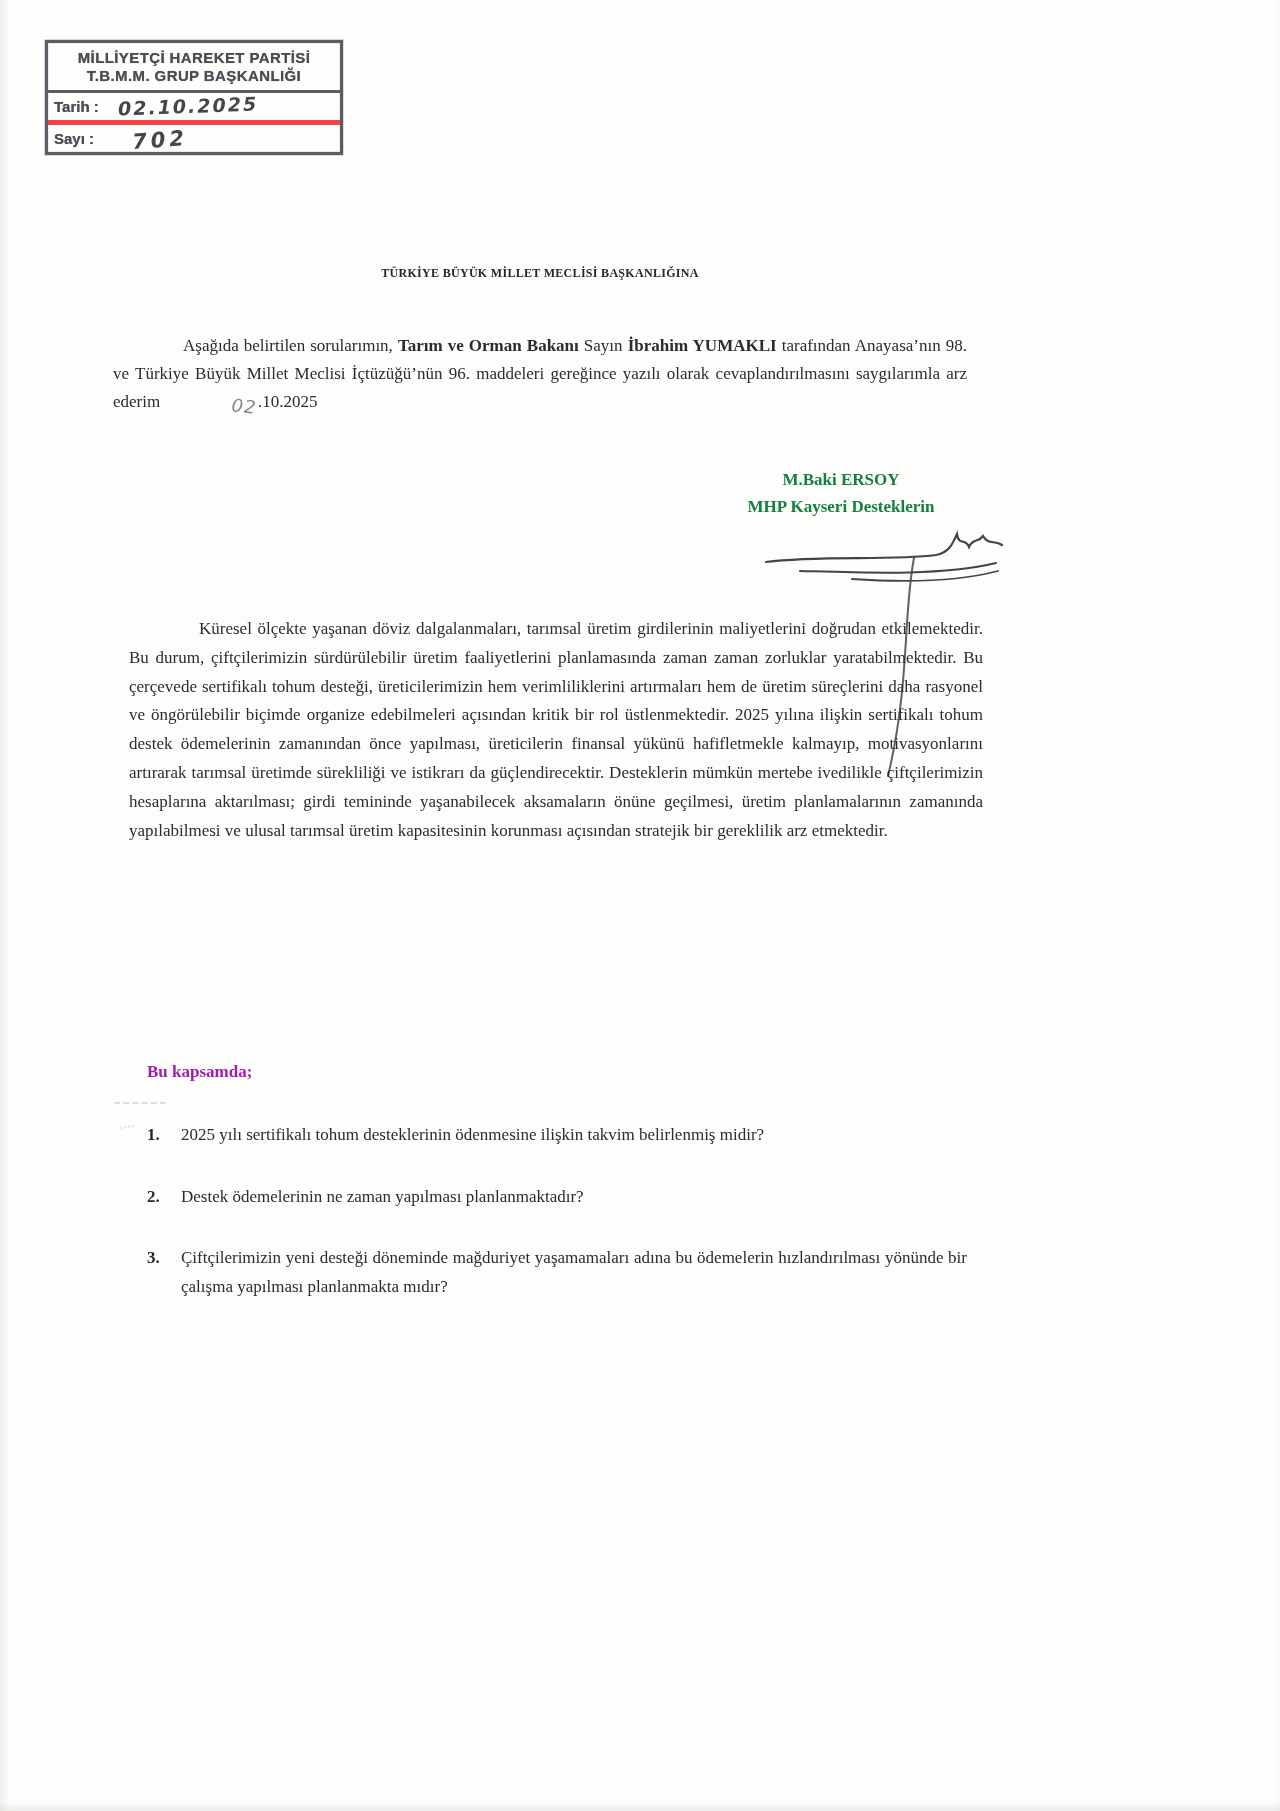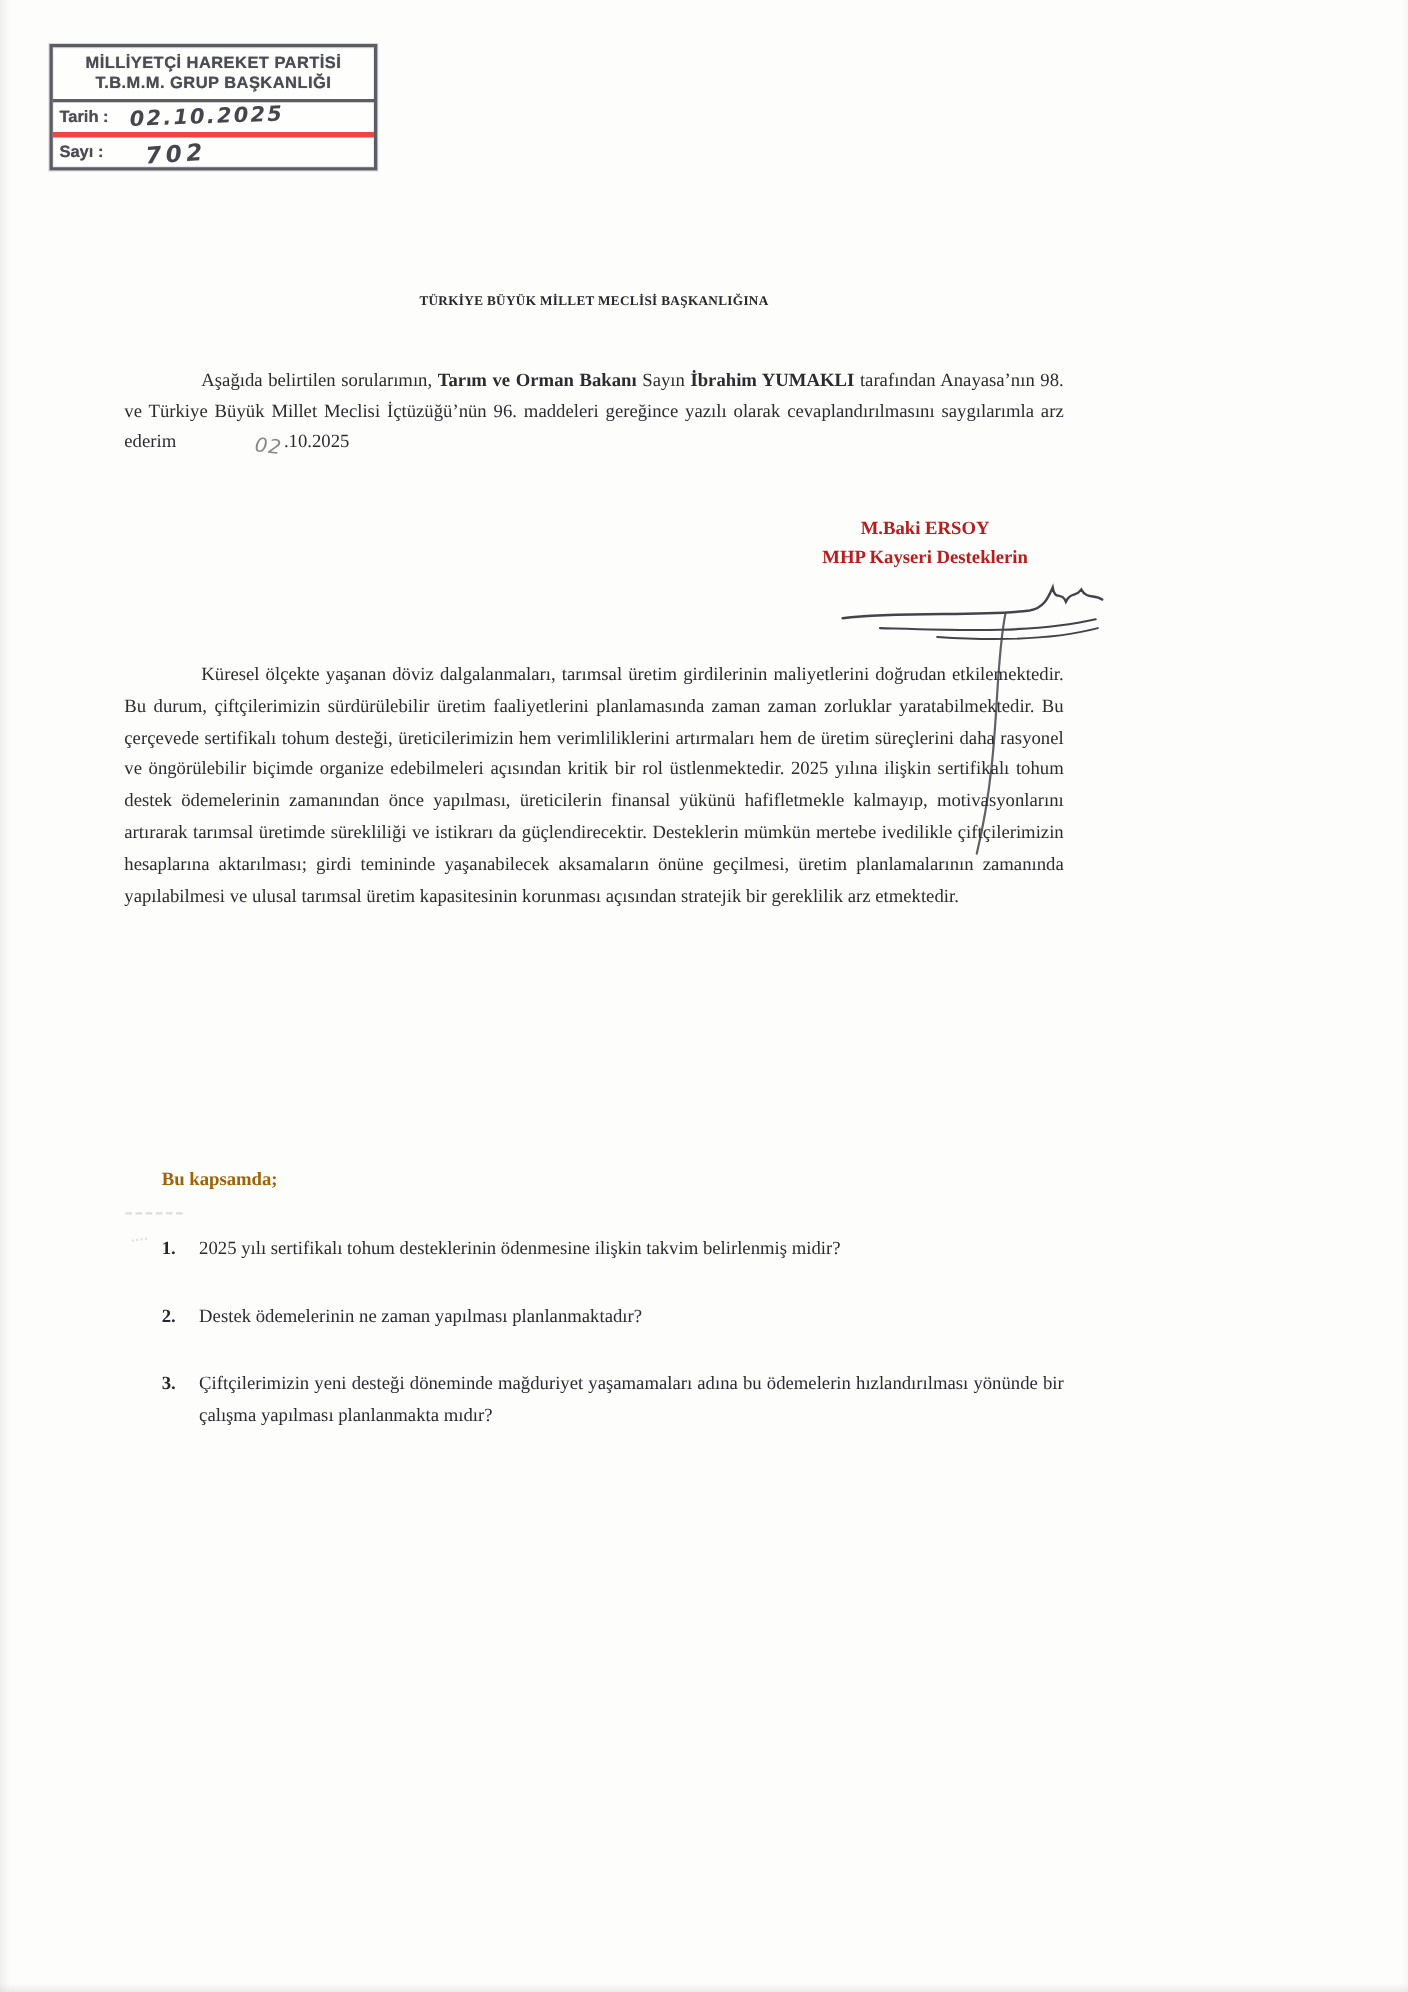--- a/index.html
+++ b/index.html
@@ -59,33 +59,33 @@
     display:inline-block;
     font-family:"DejaVu Sans", sans-serif; font-style:italic;
     font-size:18px; color:#55555e; opacity:.7;
     transform:rotate(6deg) translateY(2px);
     letter-spacing:1px; margin:0 1px 0 2px;
   }
 
   
   .signer {
     position:absolute; left:710px; top:466px; width:262px;
-    text-align:center; font-weight:bold; font-size:17px; line-height:27px; color:#b91c1c;
+    text-align:center; font-weight:bold; font-size:17px; line-height:27px; color:#15803d;
   }
   .sig-svg { position:absolute; left:760px; top:526px; }
   .sig-stroke { position:absolute; left:872px; top:554px; }
 
   
   .body-para {
-    position:absolute; left:113px; top:599px; width:854px; margin:0;
+    position:absolute; left:113px; top:599px; width:854px; margin:16px;
     font-size:17px; line-height:28.8px; text-align:justify; text-indent:70px;
   }
   .kapsamda {
     position:absolute; left:147px; top:1062px;
-    font-size:17px; font-weight:bold; color:#a16207;
+    font-size:17px; font-weight:bold; color:#a21caf;
   }
 
   
   .questions { position:absolute; left:147px; top:1121px; width:820px; }
   .q-item { display:flex; margin-bottom:33px; font-size:17px; line-height:28.5px; }
   .q-num  { width:34px; flex:none; font-weight:bold; color:#26262c; }
   .q-text { flex:1; text-align:justify; }
 
   
   .pencil-a { position:absolute; left:114px; top:1102px; width:52px;

